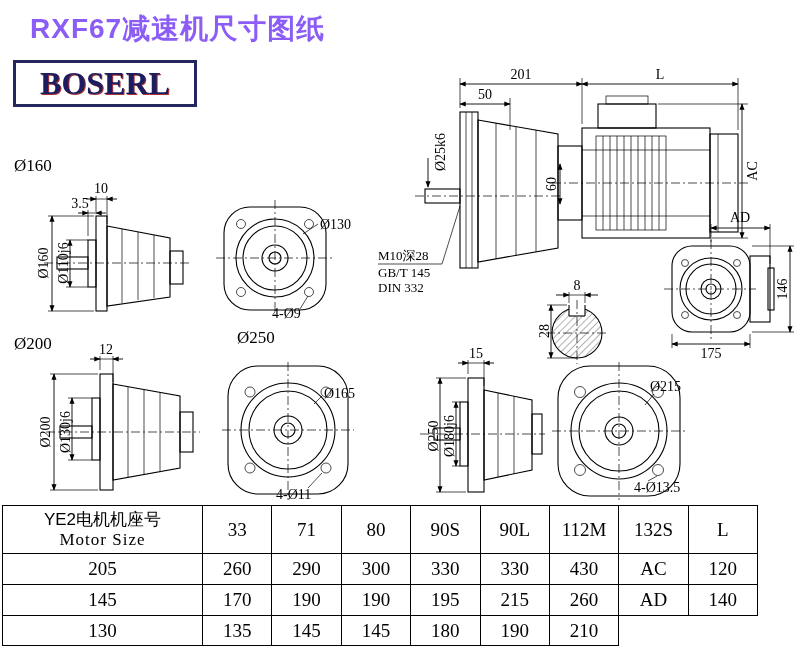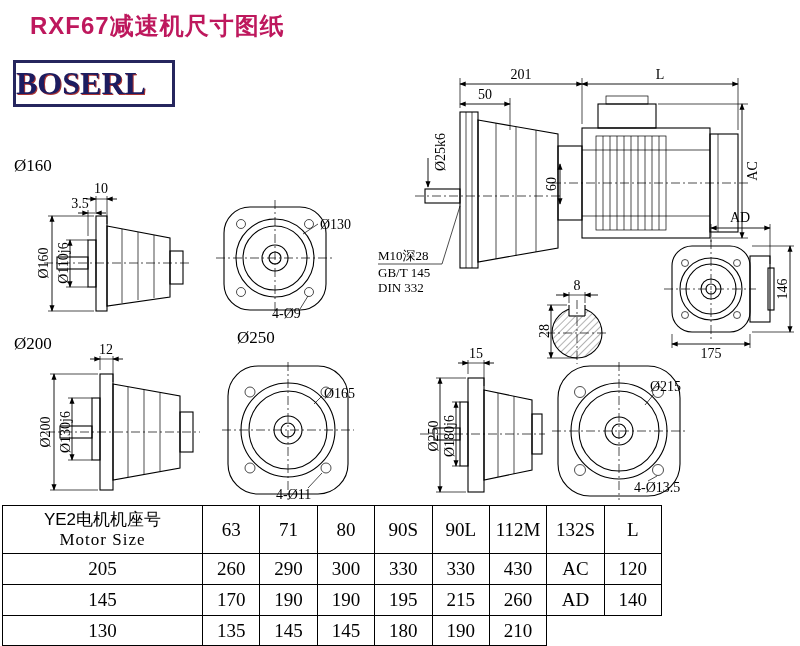--- a/index.html
+++ b/index.html
@@ -1,34 +1,34 @@
 <!DOCTYPE html>
 <html><head>
 <meta charset="utf-8">
 <style>
   *{margin:0;padding:0;box-sizing:border-box}
   html,body{background:#fff}
   body{width:800px;height:646px;position:relative;overflow:hidden;font-family:"Liberation Sans",sans-serif}
-  .page-title{position:absolute;left:30px;top:10px;font-size:24px;font-weight:bold;color:#be185d;letter-spacing:1px;white-space:nowrap}
-  .logo{position:absolute;left:13px;top:60px;width:162px;height:47px;border:3px solid #26265e;display:flex;align-items:center;justify-content:flex-start;background:#fff}
+  .page-title{position:absolute;left:30px;top:10px;font-size:28px;font-weight:bold;color:#8b5cf6;letter-spacing:1px;white-space:nowrap}
+  .logo{position:absolute;left:13px;top:60px;width:184px;height:47px;border:3px solid #26265e;display:flex;align-items:center;justify-content:center;background:#fff}
   .logo span{font-family:"Liberation Serif",serif;font-size:32px;font-weight:bold;color:#1c1c60;text-shadow:1px 1px 0 #a33}
   .group-label{position:absolute;font-size:17px;color:#000;font-family:"Liberation Serif",serif}
   #g160{left:14px;top:156px}
   #g200{left:14px;top:334px}
   #g250{left:237px;top:328px}
   svg.drawing{position:absolute;left:0;top:0}
   .ln{stroke:#000;stroke-width:1.1;fill:none}
   .thin{stroke:#000;stroke-width:0.7;fill:none}
   .ext{stroke:#000;stroke-width:0.7;fill:none}
   .cl{stroke:#000;stroke-width:0.7;fill:none;stroke-dasharray:9 3 2 3}
   .dim{stroke:#000;stroke-width:0.9;fill:none;marker-start:url(#arr);marker-end:url(#arr)}
   .dimE{stroke:#000;stroke-width:0.9;fill:none;marker-end:url(#arr)}
   .dtext{font-family:"Liberation Serif",serif;font-size:14px;fill:#000}
   .dtext-s{font-family:"Liberation Serif",serif;font-size:13px;fill:#000}
-  .dim-table{position:absolute;left:2px;top:505px;width:660px;display:grid;grid-template-columns:200px repeat(8,1fr);grid-template-rows:48px 31px 31px 30px;border-top:1px solid #000;border-left:1px solid #000;font-family:"Liberation Serif",serif}
+  .dim-table{position:absolute;left:2px;top:505px;width:756px;display:grid;grid-template-columns:200px repeat(8,1fr);grid-template-rows:48px 31px 31px 30px;border-top:1px solid #000;border-left:1px solid #000;font-family:"Liberation Serif",serif}
   .cell{border-right:1px solid #000;border-bottom:1px solid #000;display:flex;align-items:center;justify-content:center;font-size:19px;background:#fff;flex-direction:column;line-height:1.15}
   .head-cn{font-size:17px;font-family:"Liberation Sans",sans-serif}
   .head-en{font-size:17px;font-family:Liberation Serif, serif;letter-spacing:1px}
 </style>
 </head>
 <body>
 
 <div class="page-title">RXF67减速机尺寸图纸</div>
 <div class="logo">
   <span>BOSERL</span>
@@ -307,21 +307,21 @@
     <line class="thin" x1="648" y1="481" x2="657" y2="476"></line>
     <text class="dtext" x="634" y="492">4-Ø13.5</text>
   </g>
 </svg>
 
 <div class="dim-table">
   <div class="cell">
     <span class="head-cn">YE2电机机座号</span>
     <span class="head-en">Motor Size</span>
   </div>
-  <div class="cell">63</div>
+  <div class="cell">33</div>
   <div class="cell">71</div>
   <div class="cell">80</div>
   <div class="cell">90S</div>
   <div class="cell">90L</div>
   <div class="cell">112M</div>
   <div class="cell">132S</div>
 
   <div class="cell">L</div>
   <div class="cell">205</div>
   <div class="cell">260</div>

